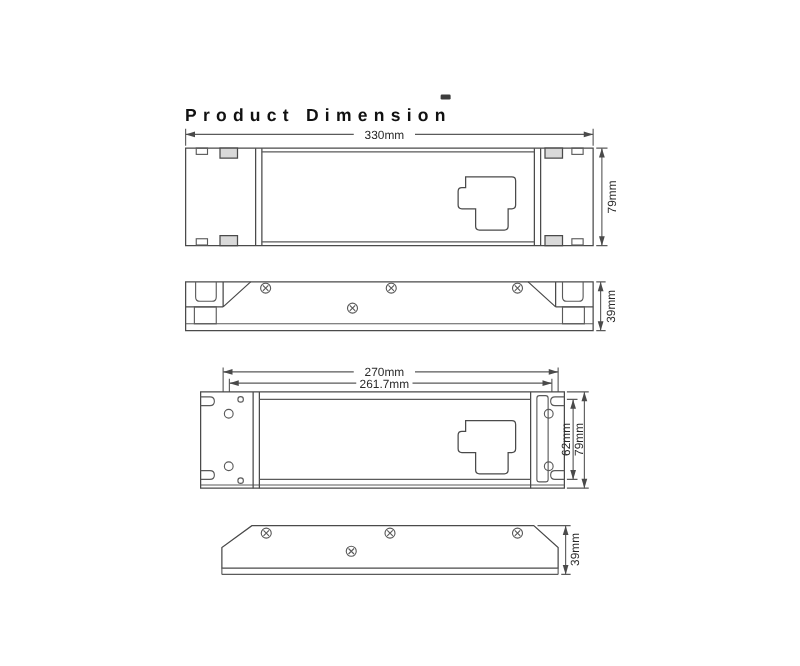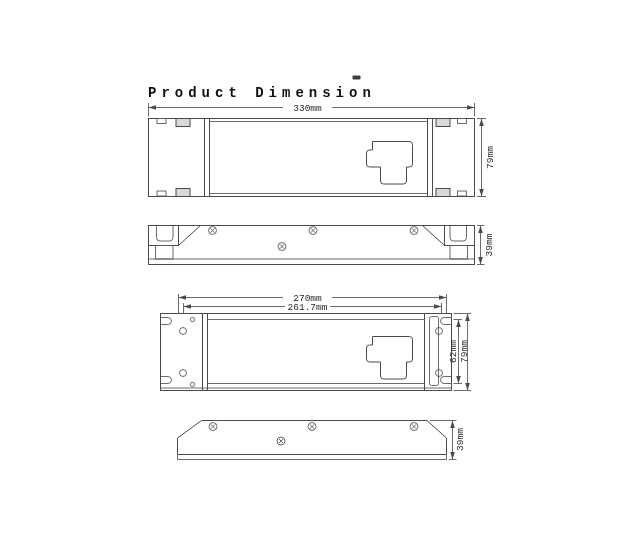--- a/index.html
+++ b/index.html
@@ -1,20 +1,20 @@
 <!DOCTYPE html>
 <html><head>
 <meta charset="utf-8">
 <style>
   html,body { margin:0; padding:0; background:#ffffff; }
   .page {
     position: relative;
     width: 640px; height: 533px;
     background: #ffffff;
-    font-family: Liberation Mono, monospace;
+    font-family: Liberation Sans, sans-serif;
     overflow: hidden;
   }
   svg { display:block; }
   .ln      { stroke:#4a4a4a; stroke-width:1; fill:none; }
   .thin    { stroke:#5a5a5a; stroke-width:0.9; fill:none; }
   .tabfill { fill:#d9d9d9; stroke:#4a4a4a; stroke-width:1; }
   .arrow   { fill:#4a4a4a; stroke:none; }
   .dimtext { font-size:9.5px; fill:#2a2a2a; text-anchor:middle; }
   .titletext { font-size:14px; font-weight:bold; letter-spacing:5px;
                fill:#111111; text-anchor:start; }

